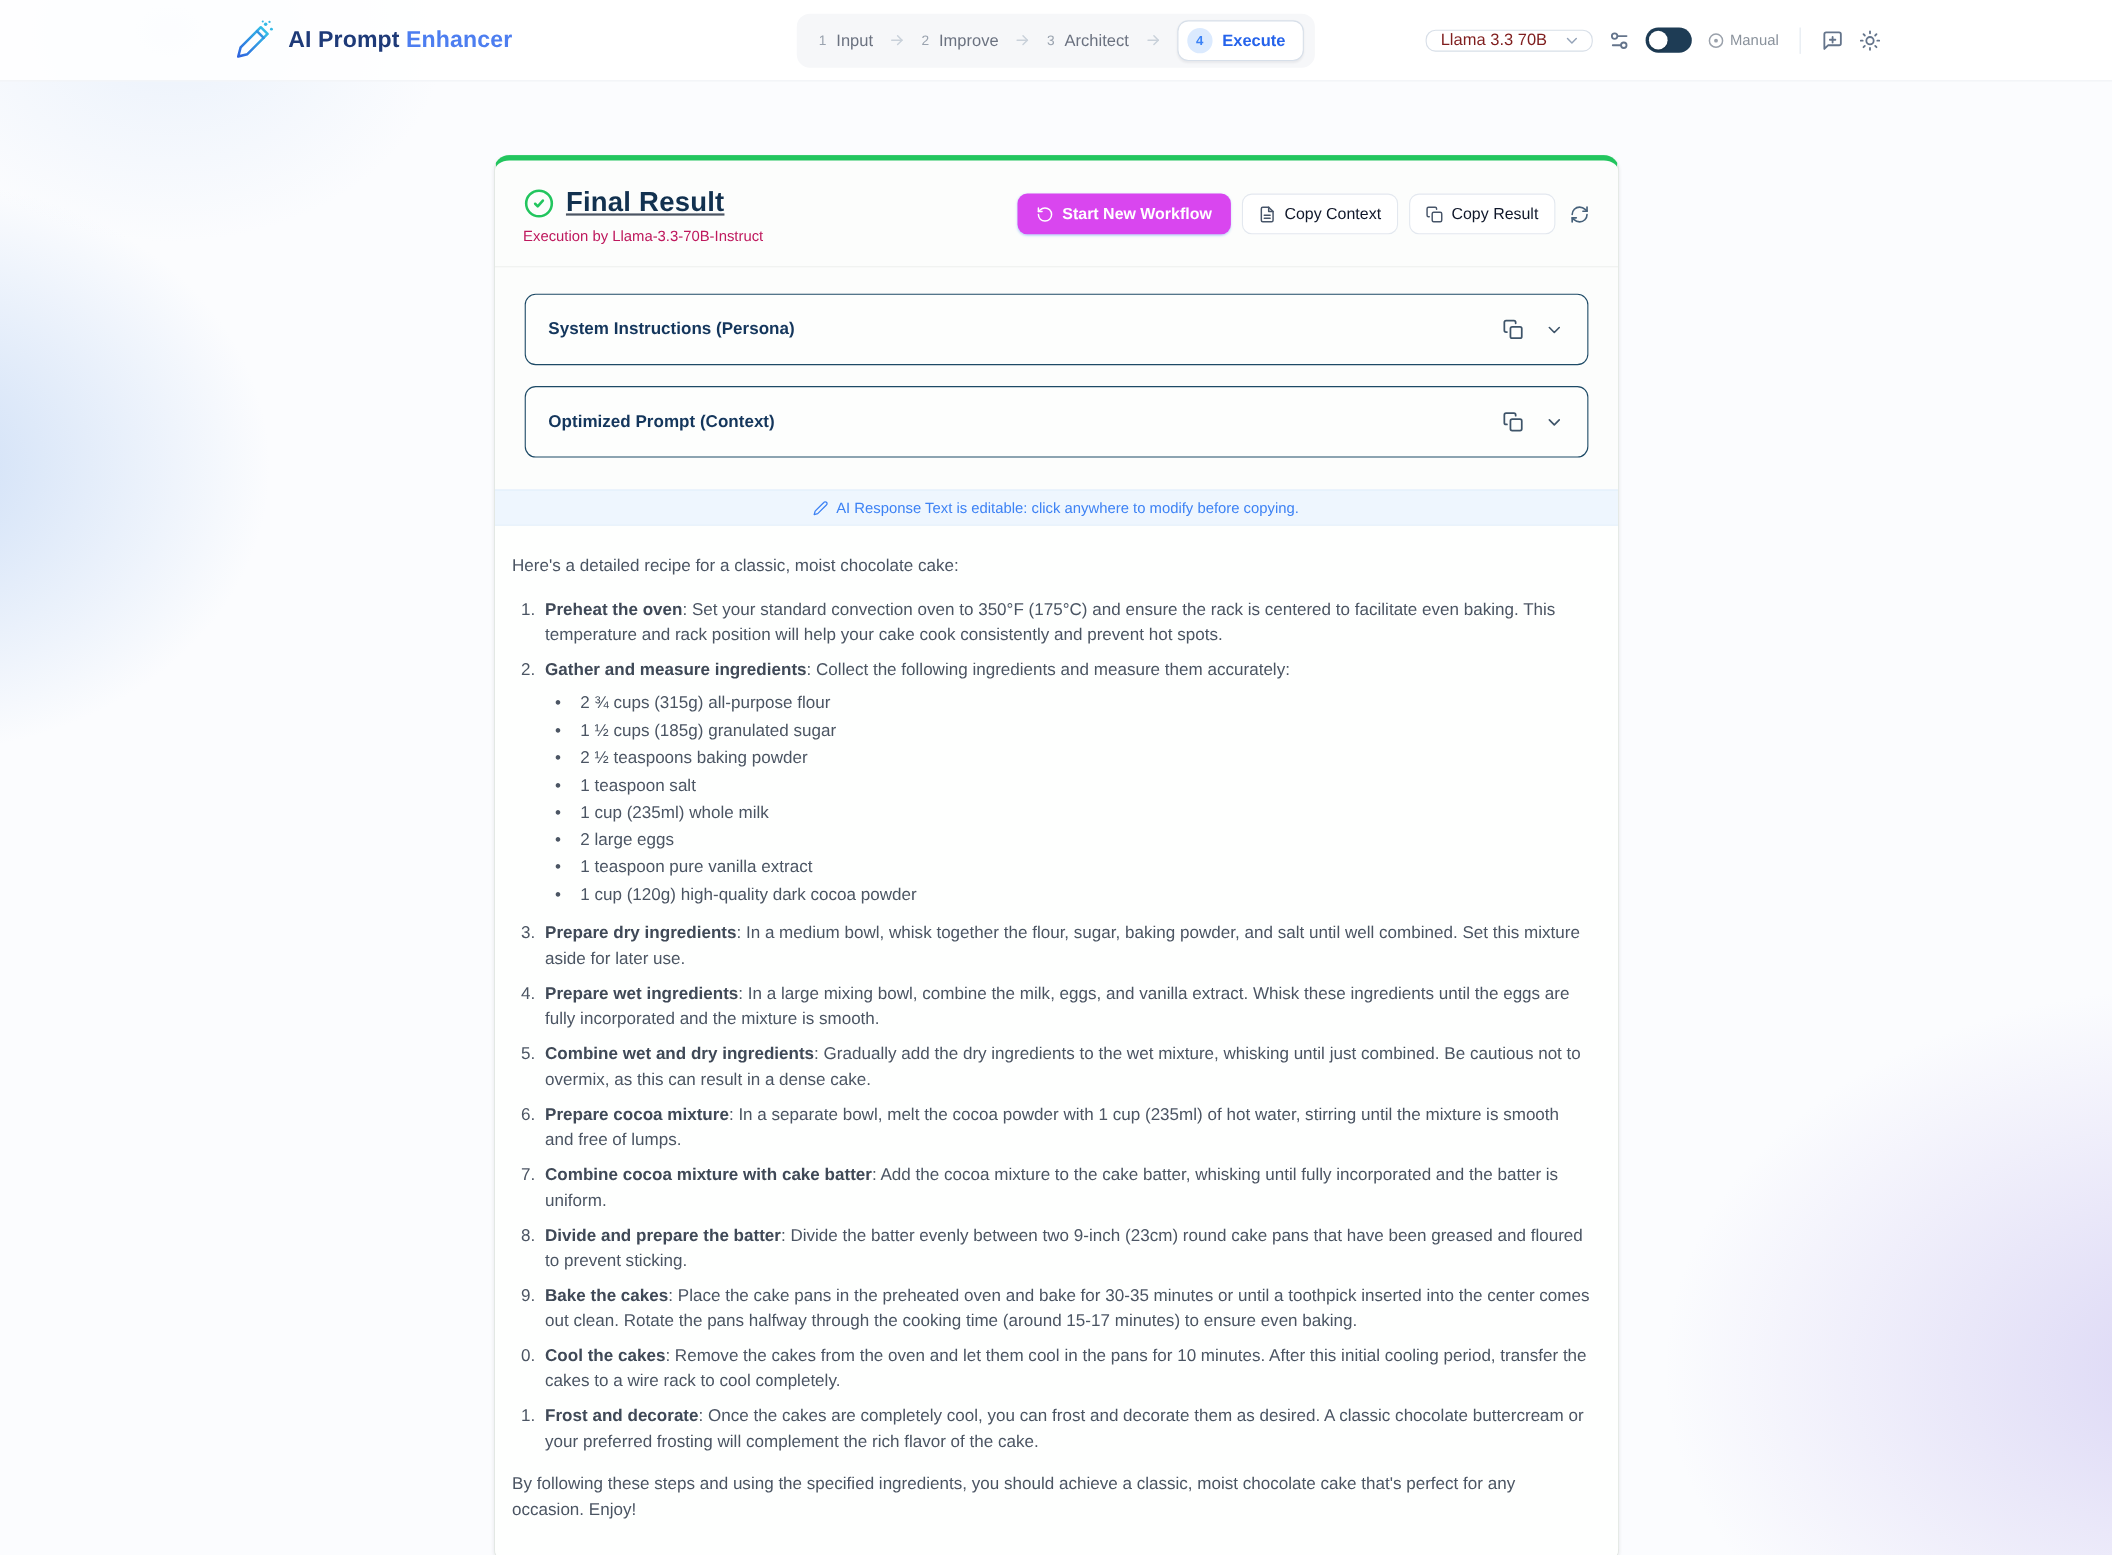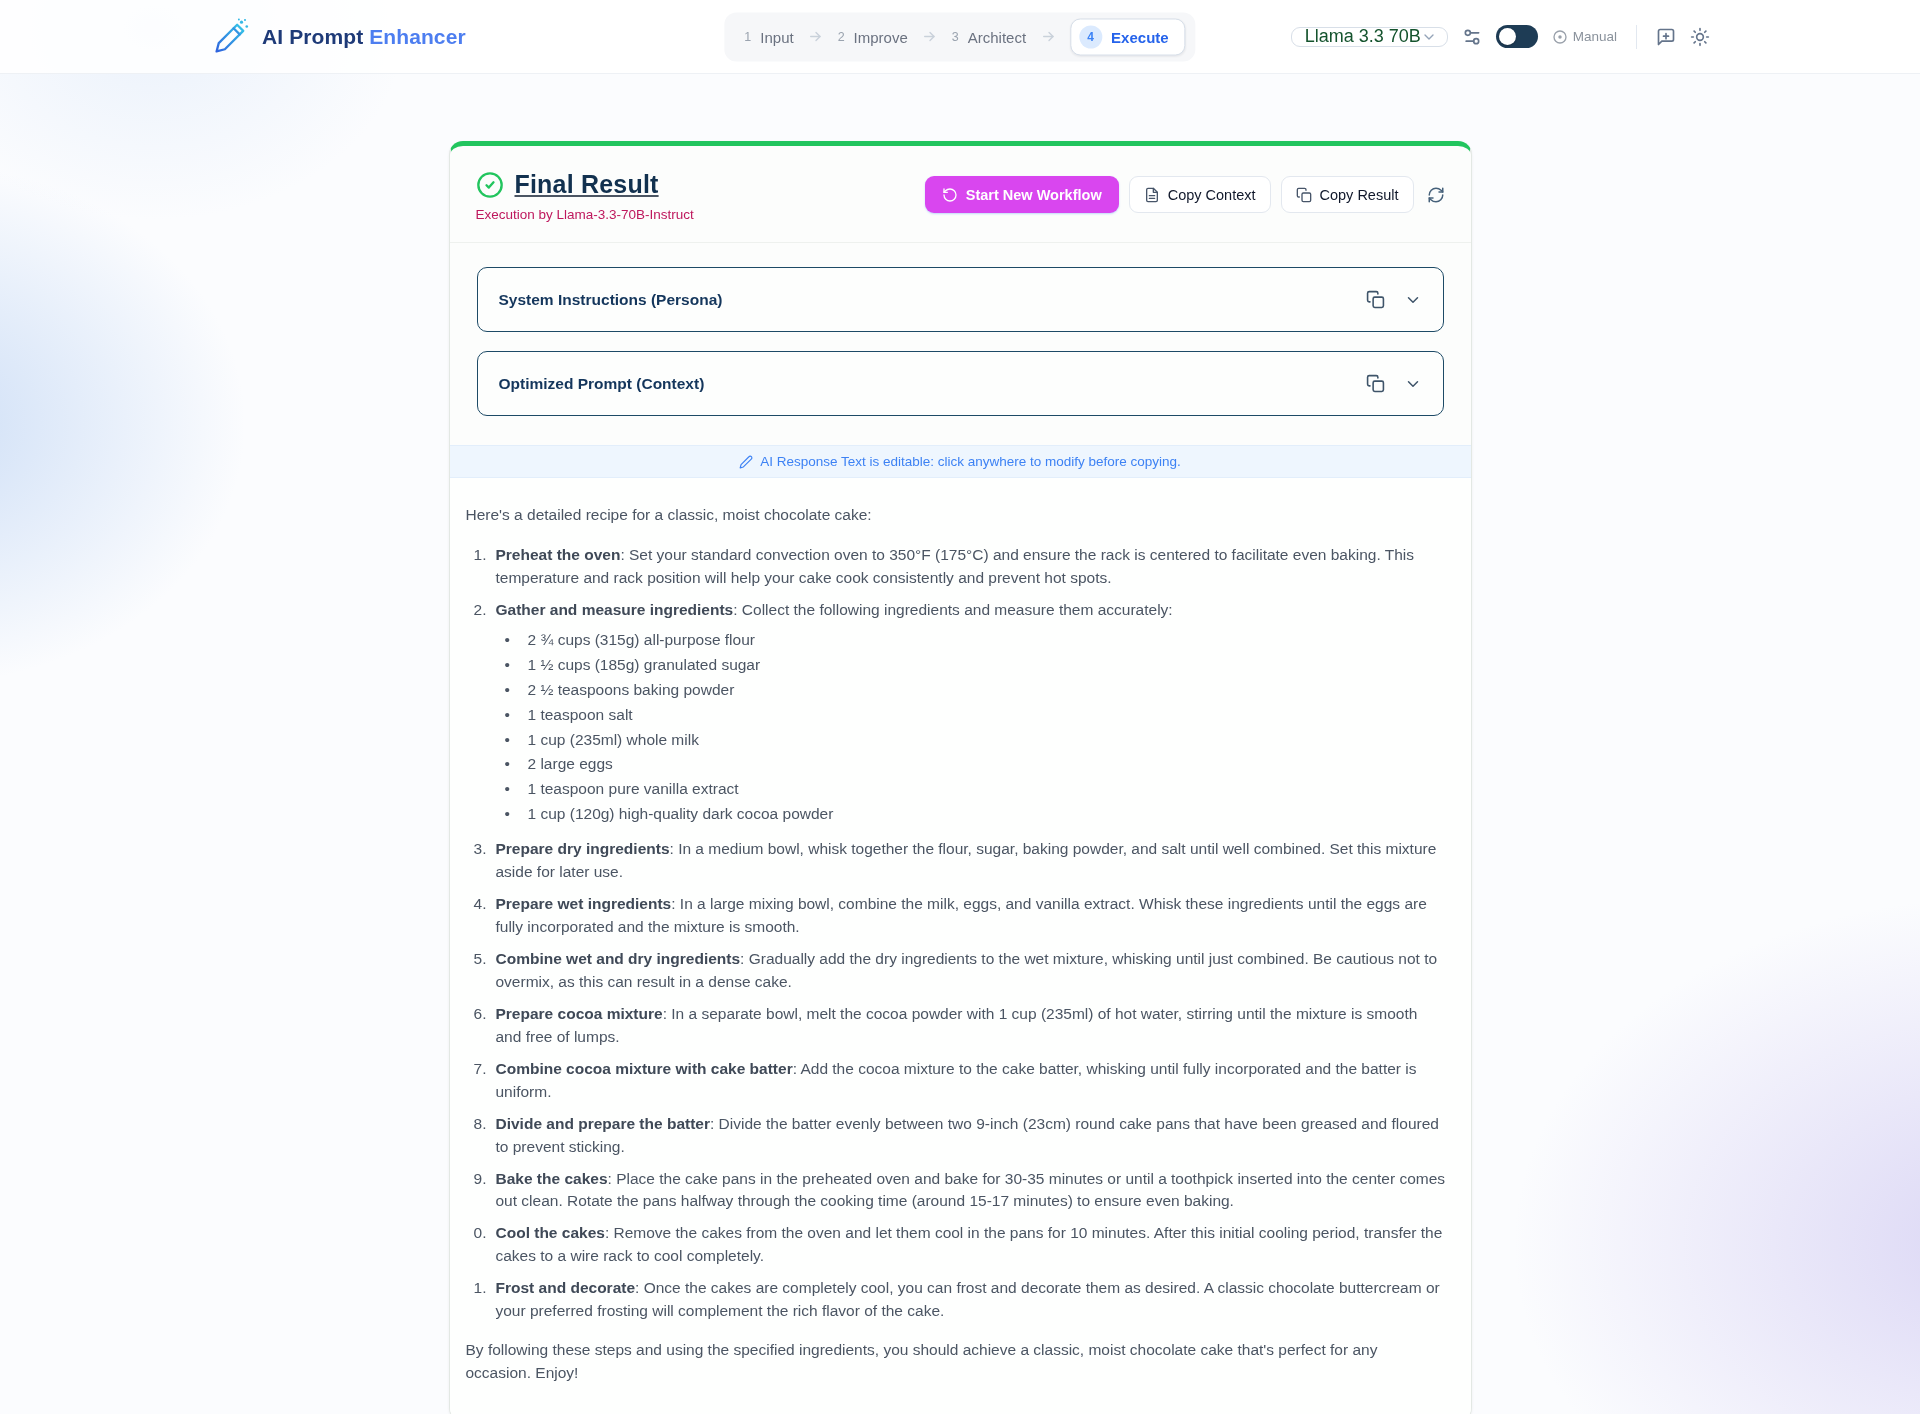--- a/index.html
+++ b/index.html
@@ -47,21 +47,21 @@
   .step.active .num{
     width:23px; height:23px; border-radius:50%; background:#dbeafe; color:#3b82f6;
     display:flex; align-items:center; justify-content:center; font-size:12px; font-weight:600;
   }
   .step.active .lbl{ color:#2563eb; font-weight:600; }
 
   .top-right{ display:flex; align-items:center; gap:14px; }
   .model-select{
     min-width:152px; height:20px; background:#fff; border:1px solid #d8dfe8; border-radius:9px;
     display:flex; align-items:center; justify-content:space-between; padding:0 10px 0 13px;
-    font-size:18px; color:#14532d; cursor:pointer;
+    font-size:15px; color:#7f1d1d; cursor:pointer;
   }
   .icon-btn{ color:#64748b; display:flex; align-items:center; cursor:pointer; background:none; border:none; }
   .toggle{
     width:42px; height:23px; border-radius:20px; background:#1e3c55; position:relative; cursor:pointer;
   }
   .toggle .knob{ position:absolute; left:3px; top:3px; width:17px; height:17px; border-radius:50%; background:#fff; box-shadow:0 1px 2px rgba(0,0,0,.25); }
   .mode{ display:flex; align-items:center; gap:5px; color:#8a929c; font-size:13.5px; }
   .vdiv{ width:1px; height:24px; background:#e2e8f0; margin:0 5px; }
 
   

